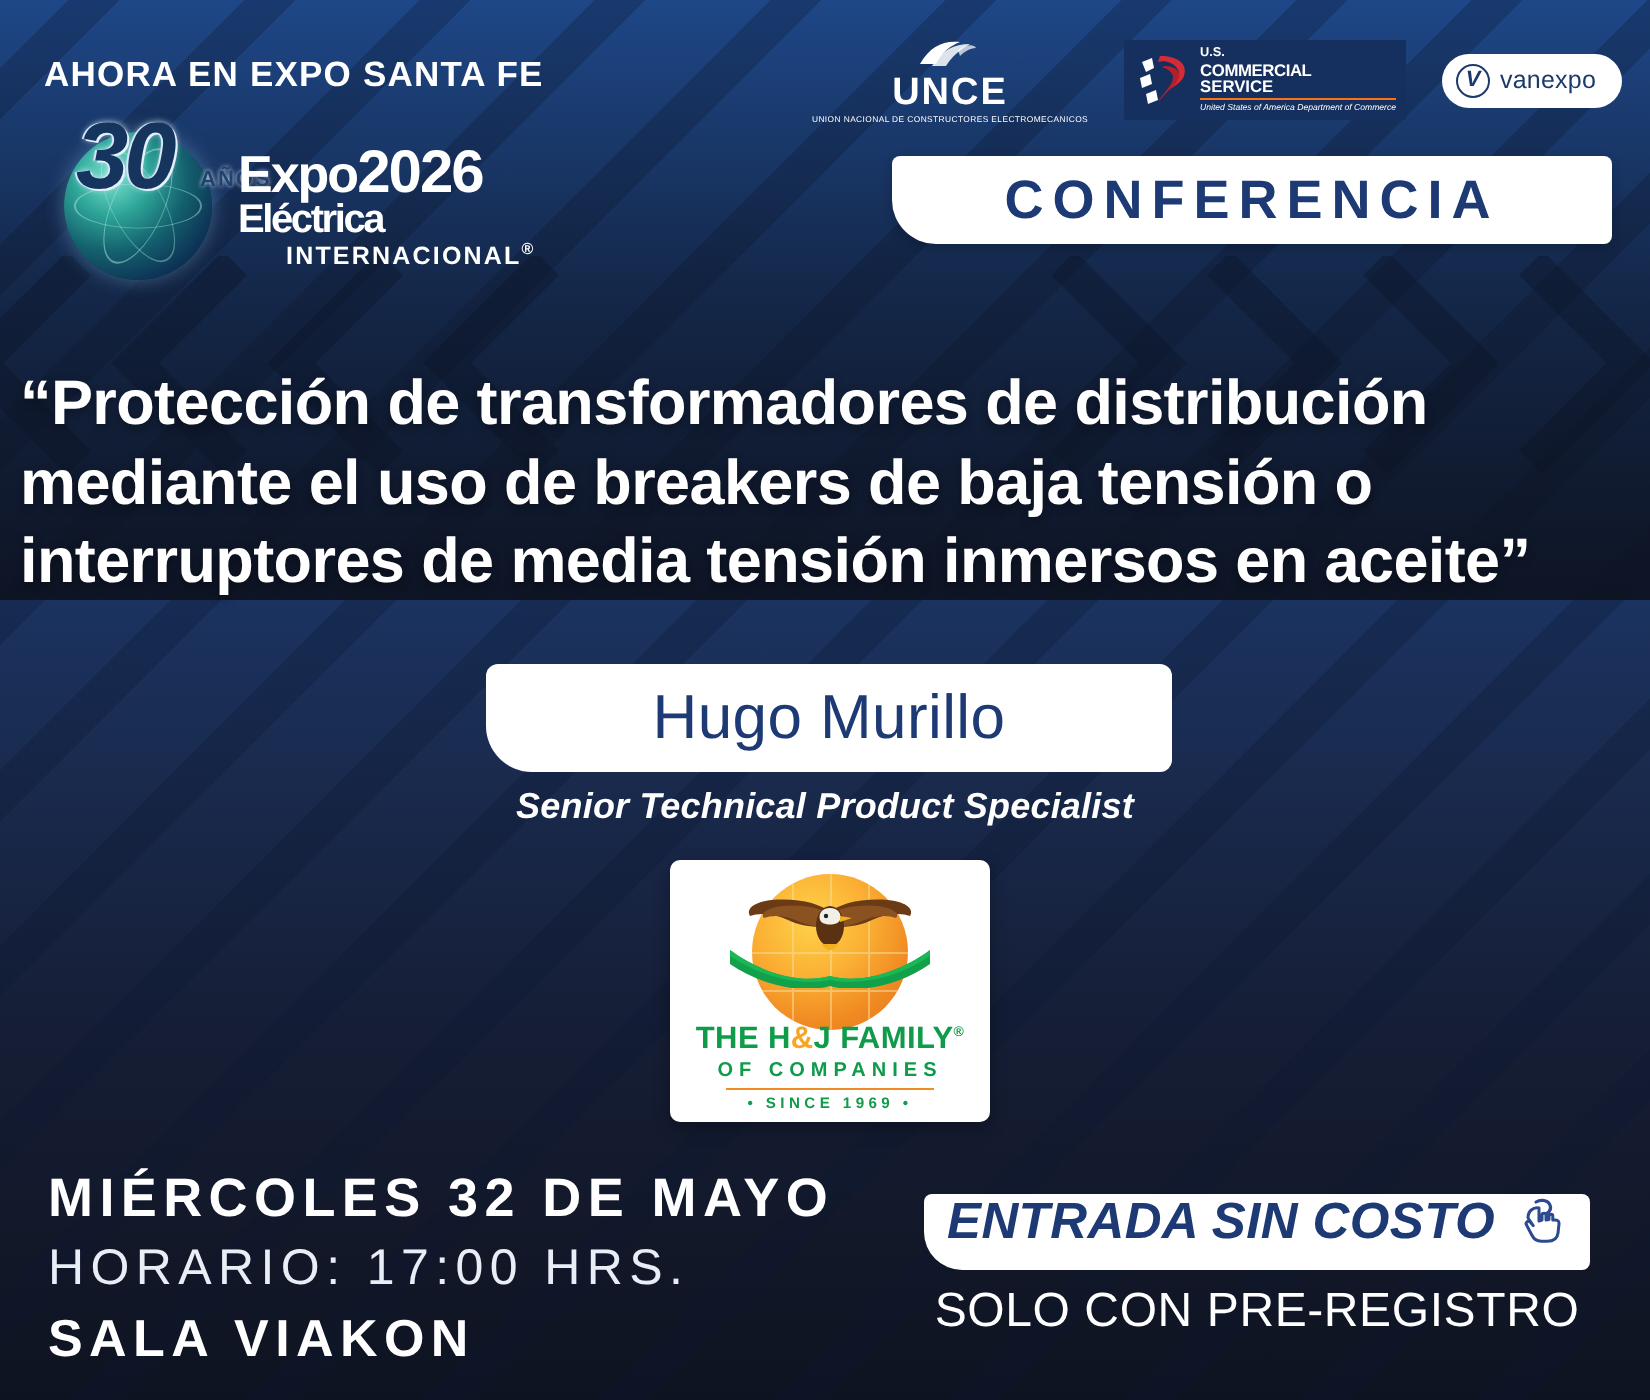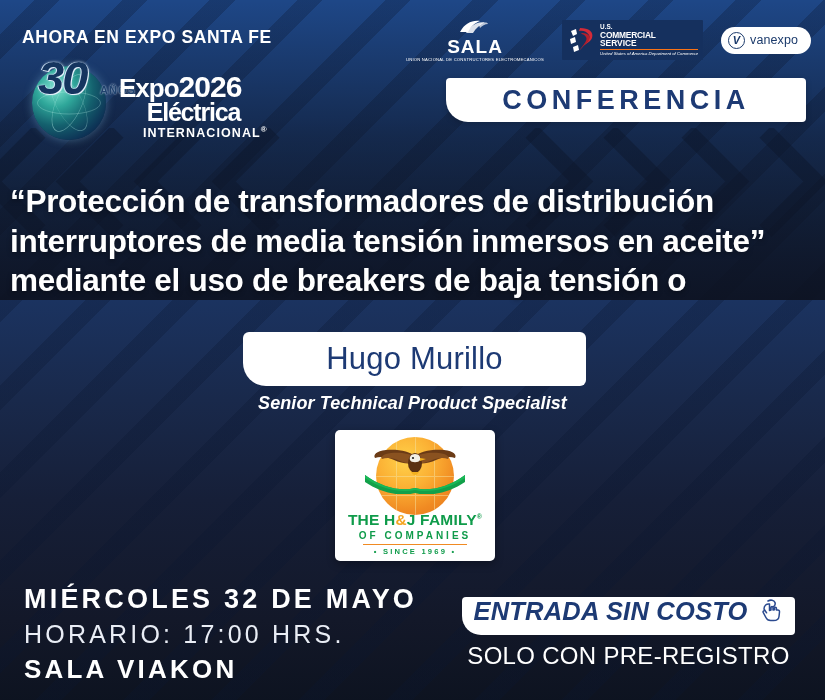--- a/index.html
+++ b/index.html
@@ -78,21 +78,21 @@
     text-shadow:0 0 3px rgba(220,240,255,.9), 1px 1px 0 #e9f2fb, -1px 0 0 #cfe2f5;
   }
   .anios{
     position:absolute;left:84px;top:36px;
     font-size:11px;font-weight:bold;color:#20426e;letter-spacing:1px;
     text-shadow:0 0 2px rgba(230,242,255,.9);
   }
   .expo-word{position:absolute;left:103px;top:25px;line-height:.9;}
   .l1{font-size:26px;font-weight:bold;color:#ffffff;letter-spacing:-1px;white-space:nowrap;}
   .l1 .yr{font-size:30px;}
-  .l2{font-size:25px;font-weight:bold;color:#ffffff;letter-spacing:-1.2px;margin-top:1px;text-align:center;}
+  .l2{font-size:20px;font-weight:bold;color:#ffffff;letter-spacing:-1.2px;margin-top:1px;}
   .l3{font-size:12.5px;font-weight:bold;color:#ffffff;letter-spacing:1.1px;margin-top:2px;padding-left:24px;}
   .l3 .reg{font-size:8px;vertical-align:super;}
   
   .partners{position:absolute;right:14px;top:14px;display:flex;align-items:center;gap:18px;height:52px;}
   .plogo{display:flex;flex-direction:column;align-items:center;justify-content:center;}
   .conacomee-mark{
     width:26px;height:28px;margin-bottom:3px;position:relative;
   }
   .hexc{
     position:absolute;inset:0;
@@ -235,21 +235,21 @@
 
 
     <div class="plogo">
       <div class="unce-mark">
         <svg class="wing" viewBox="0 0 30 15">
           <path d="M1 13 C6 4, 13 1, 21 2 C16 4, 12 7, 9 13 Z" fill="#ffffff"></path>
           <path d="M7 14 C12 6, 18 3, 26 3 C21 6, 17 9, 14 14 Z" fill="#ffffff" opacity=".85"></path>
           <path d="M20 6 C24 3, 28 3, 29 5 C26 5, 23 7, 21 9 Z" fill="#ffffff" opacity=".7"></path>
         </svg>
       </div>
-      <div class="unce-txt">SALA</div>
+      <div class="unce-txt">UNCE</div>
       <div class="unce-sub">UNION NACIONAL DE CONSTRUCTORES ELECTROMECANICOS</div>
     </div>
 
     <div class="ucs">
       <div class="ucs-flag">
         <svg viewBox="0 0 30 30" width="30" height="30">
           <path d="M4 6 L9 4 L10 9 L6 11 Z" fill="#ffffff"></path>
           <path d="M3 14 L8 12 L9 17 L4 19 Z" fill="#ffffff"></path>
           <path d="M6 22 L11 20 L12 25 L7 27 Z" fill="#ffffff"></path>
           <path d="M13 3 C22 3, 27 7, 25 13 C23 18, 16 19, 12 26 C19 18, 24 14, 22 10 C20 6, 15 5, 12 6 Z" fill="#d42b38"></path>
@@ -267,22 +267,22 @@
     <div class="vanexpo">
       <div class="v-circle">V</div>
       <div class="v-txt">vanexpo</div>
     </div>
   </div>
 
   <div class="conferencia">CONFERENCIA</div>
 
   <div class="title">
     <span class="ln">“Protección de transformadores de distribución</span>
+    <span class="ln">mediante el uso de breakers de baja tensión o</span>
     <span class="ln">interruptores de media tensión inmersos en aceite”</span>
-    <span class="ln">mediante el uso de breakers de baja tensión o</span>
   </div>
 
   <div class="speaker-pill">Hugo Murillo</div>
   <div class="speaker-role">Senior Technical Product Specialist</div>
 
   <div class="logo-card">
     <div class="hj-globe">
       <div class="hj-grid">
         <i style="left:0;right:0;top:24%;height:1px;"></i>
         <i style="left:0;right:0;top:50%;height:1px;"></i>

